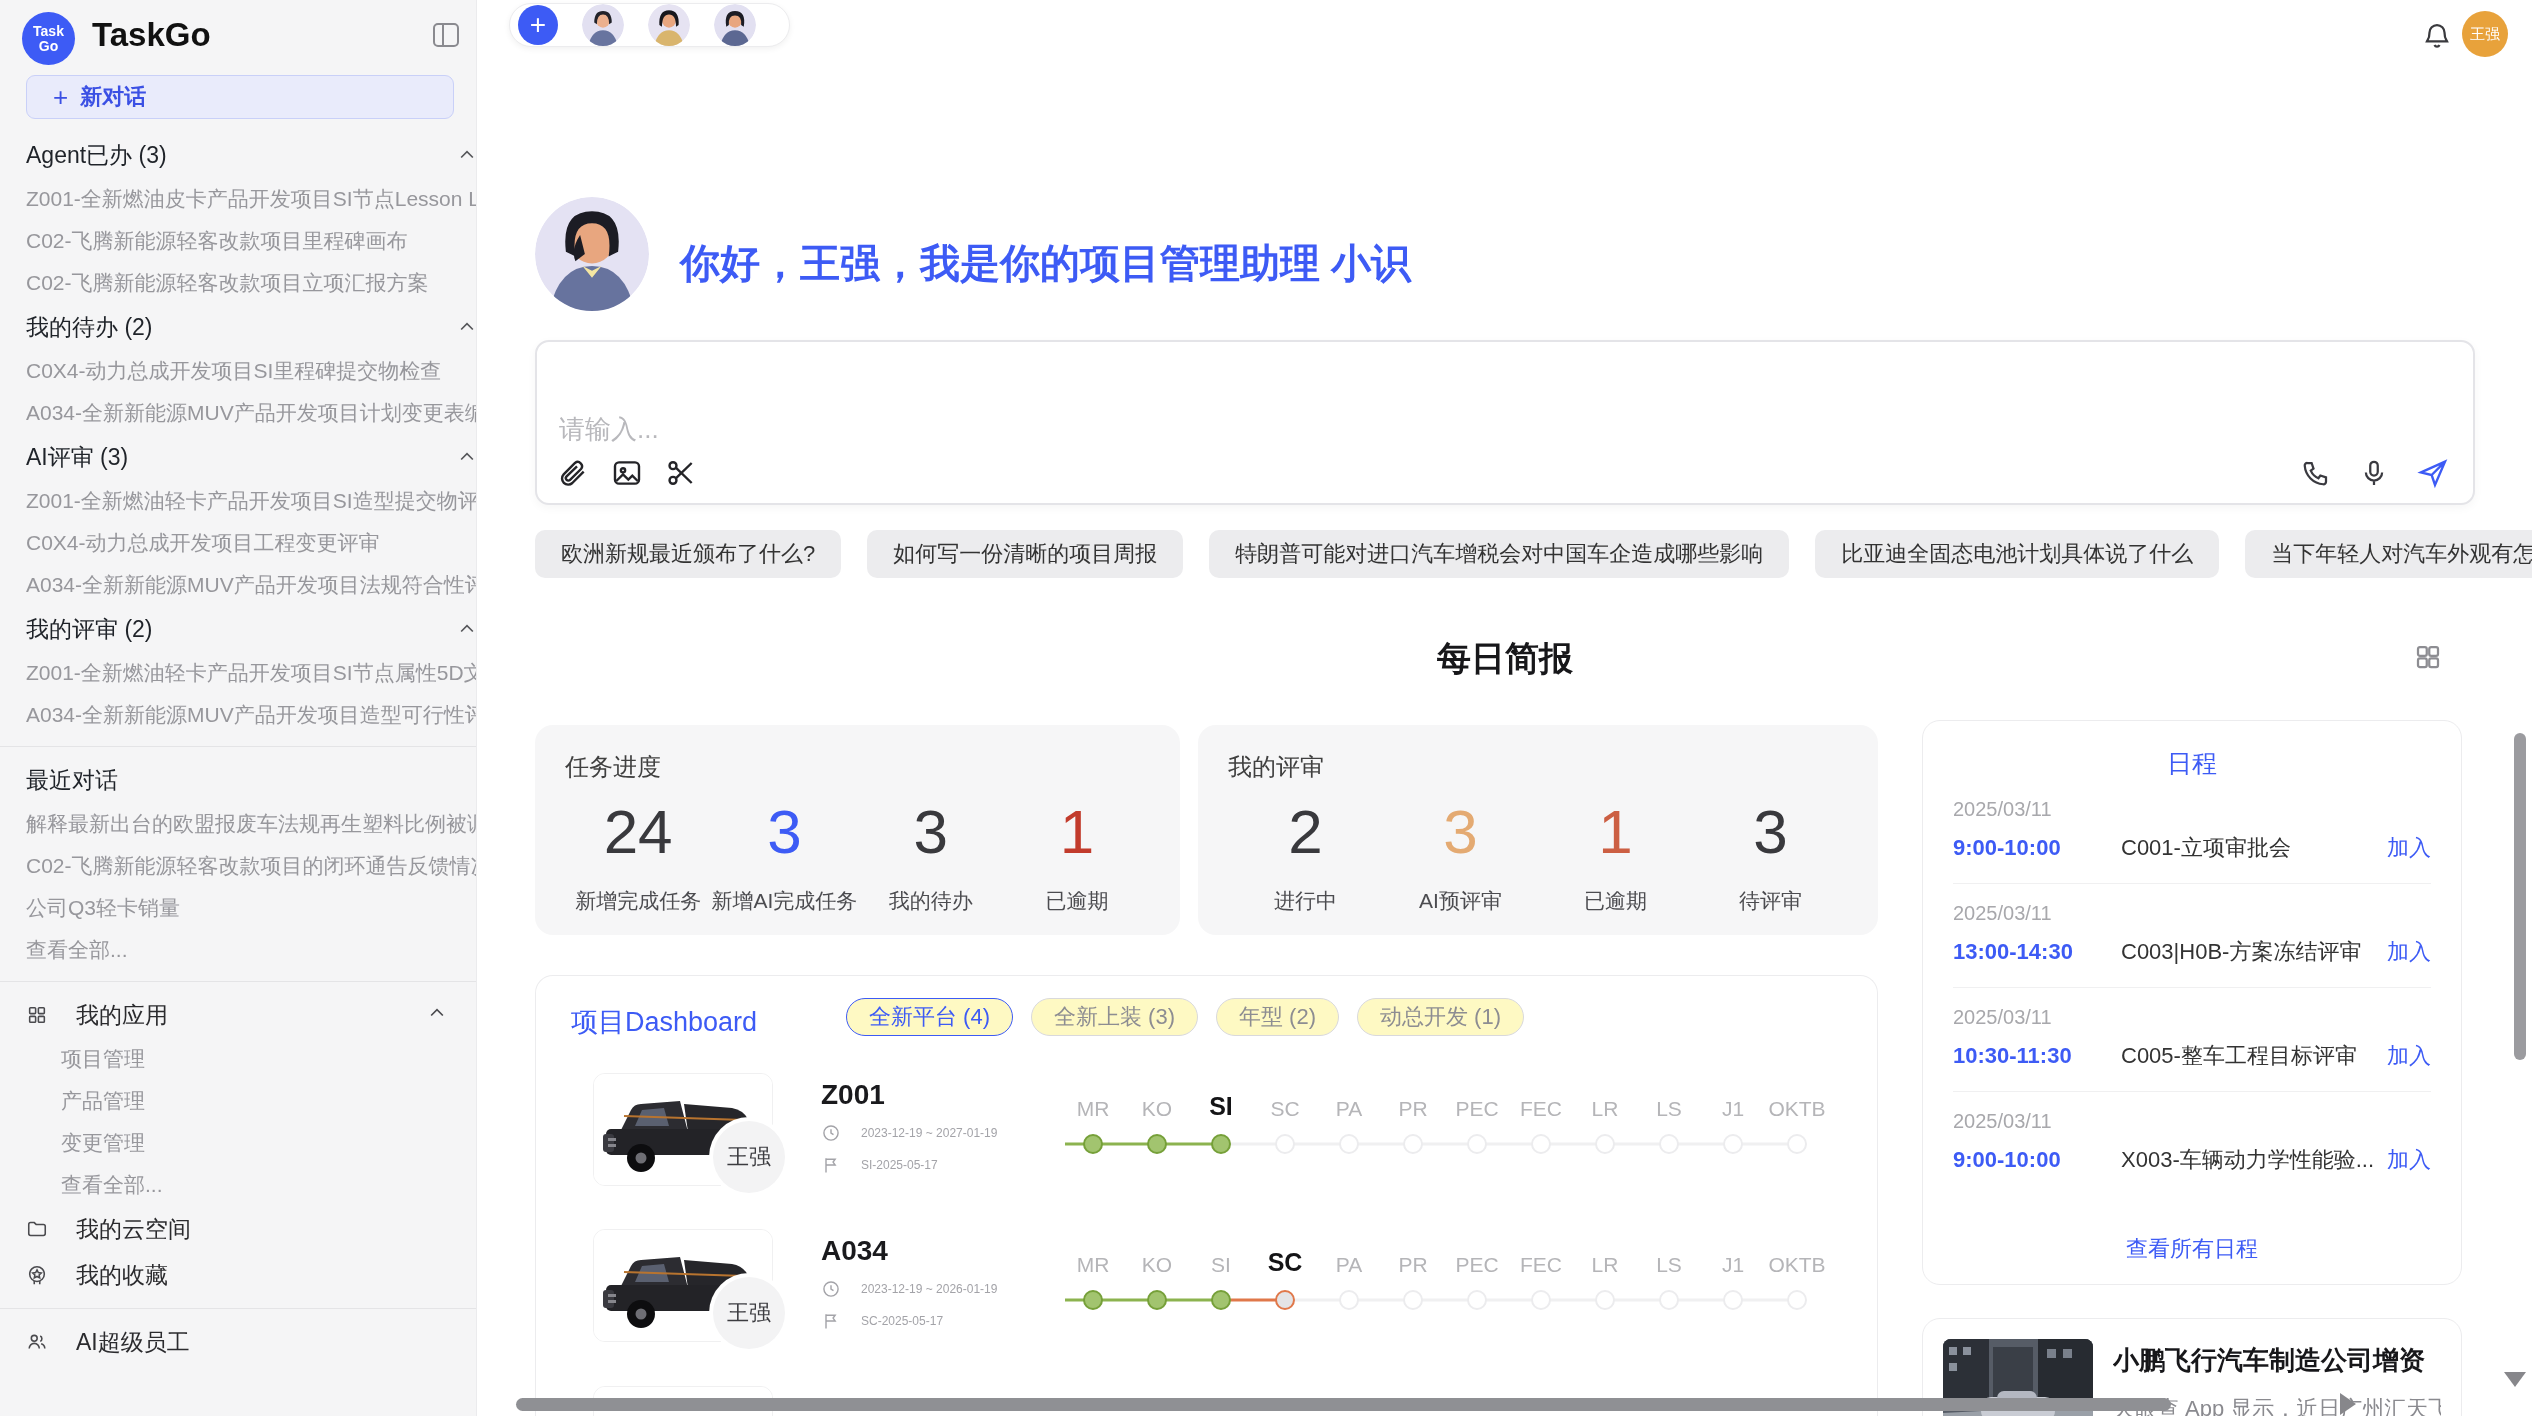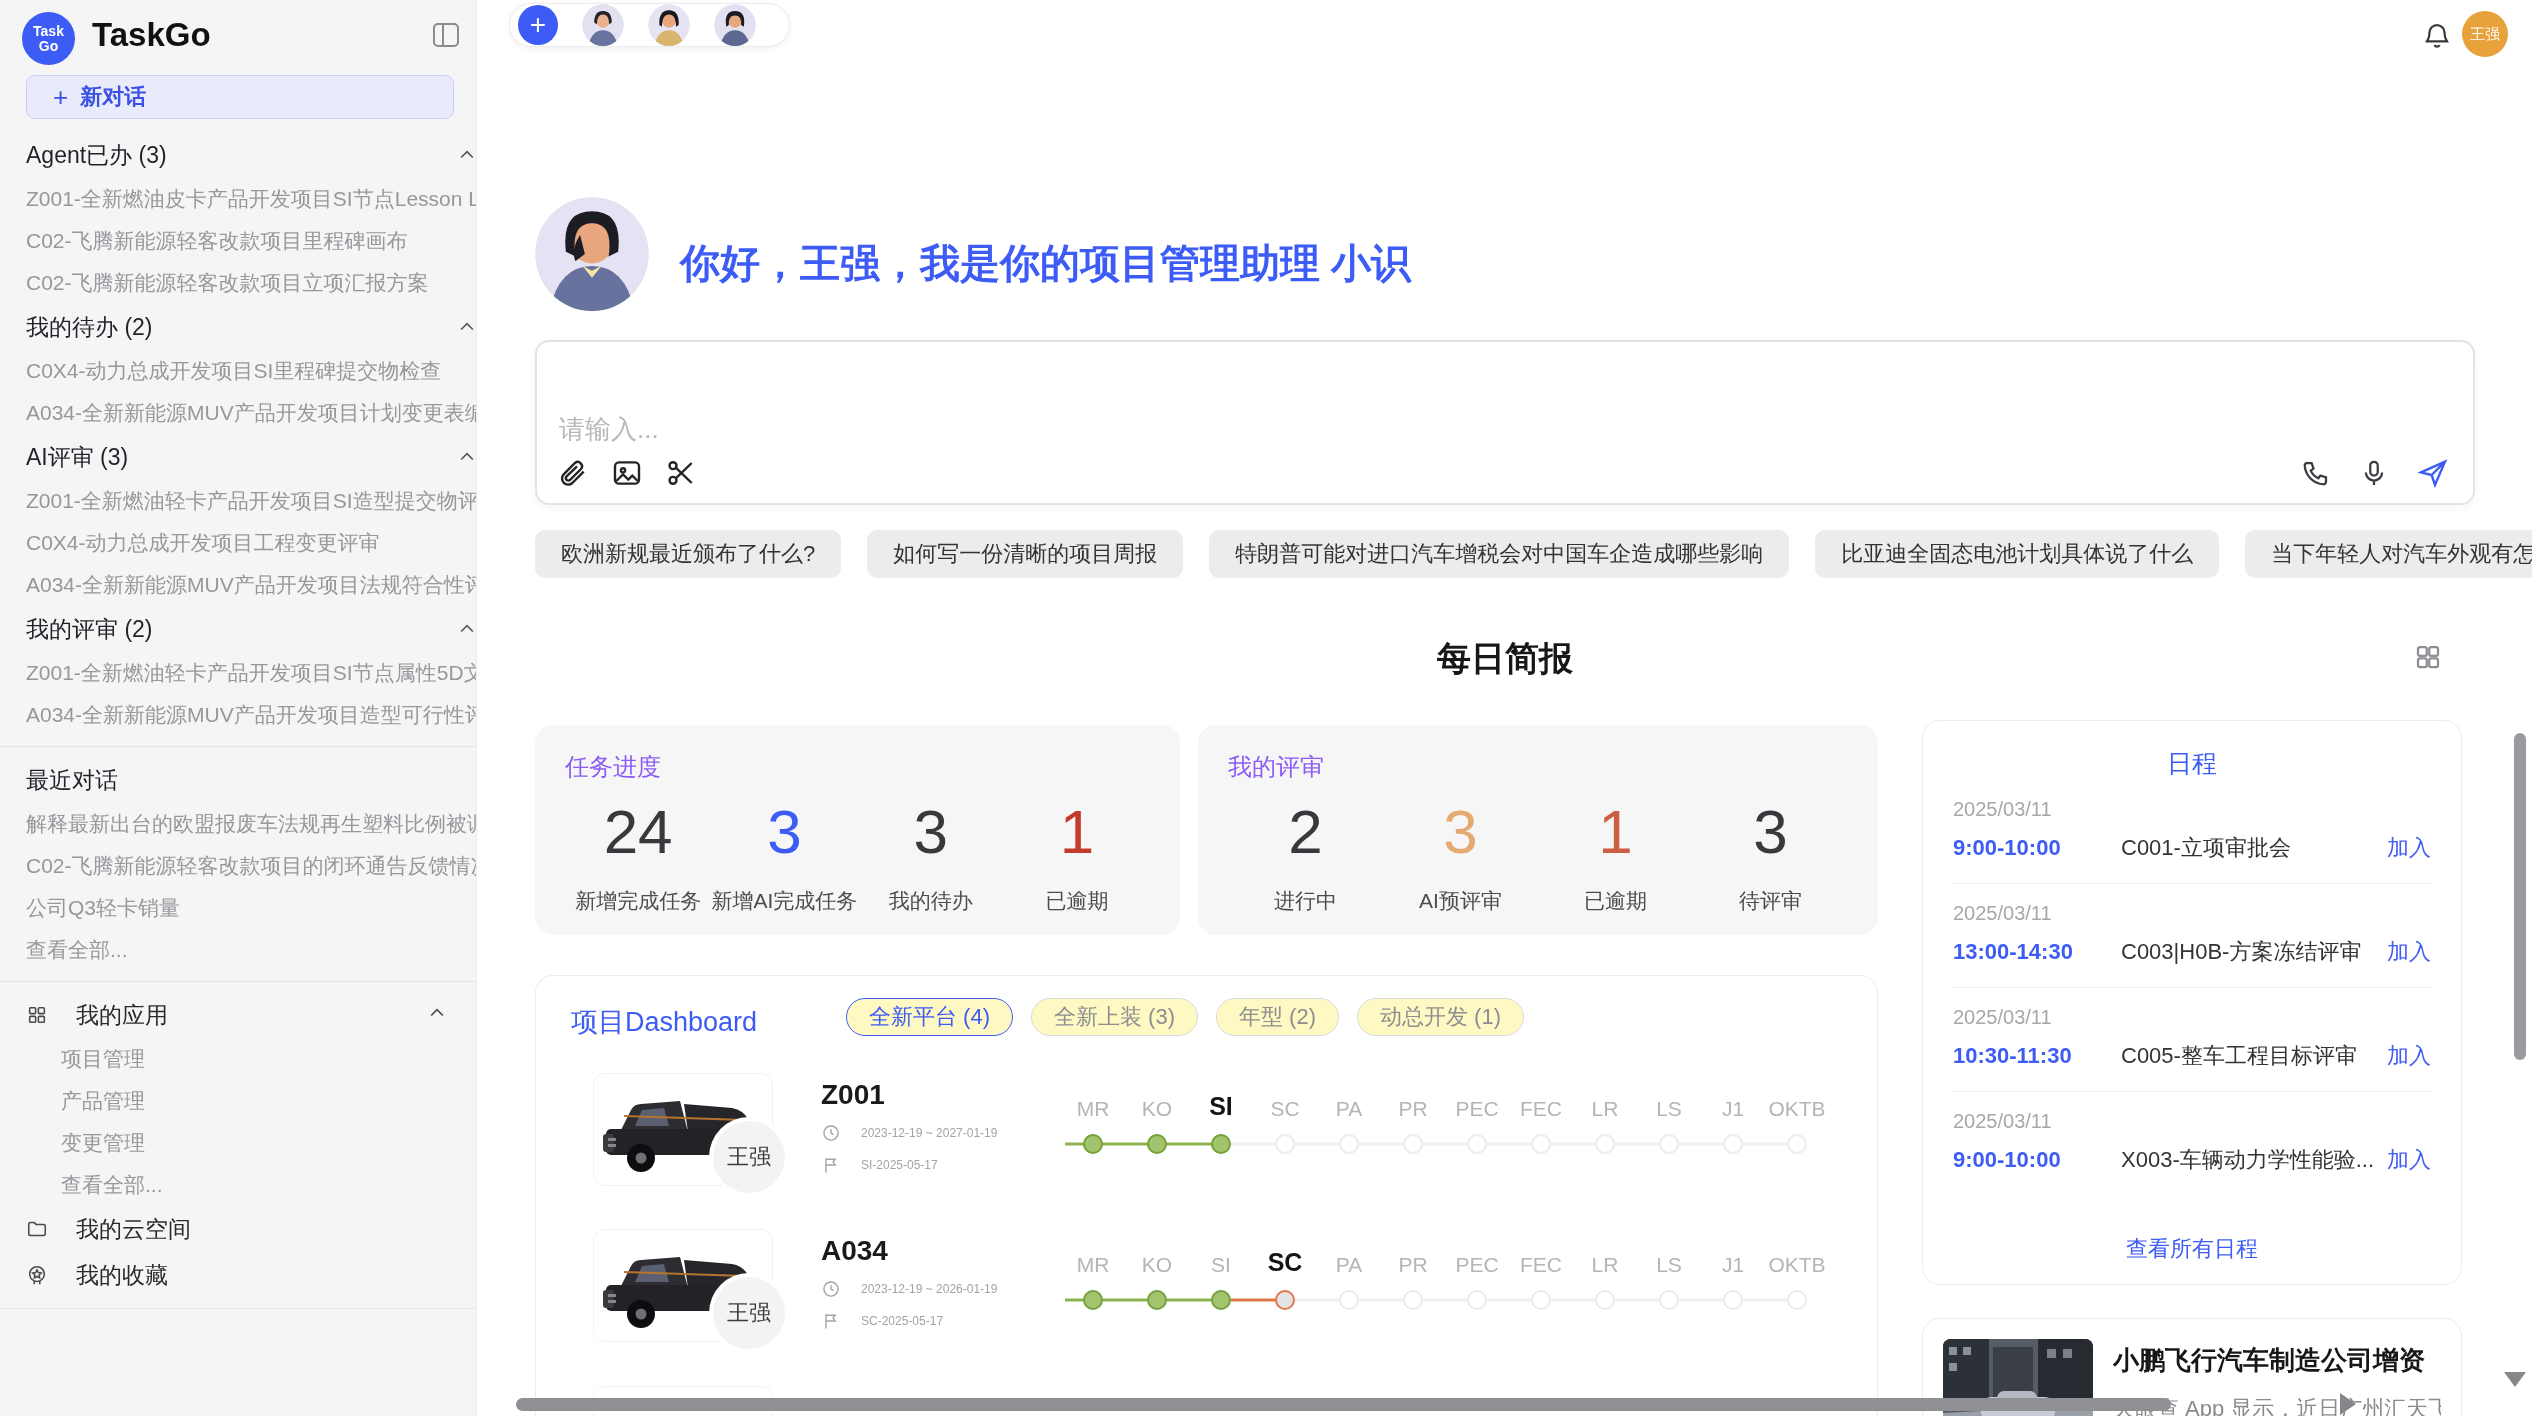--- a/index.html
+++ b/index.html
@@ -62,21 +62,21 @@
     padding:0 26px; font-size:22px; color:#333; white-space:nowrap; cursor:pointer; }
 
   
   .brief-row { position:absolute; left:535px; top:636px; width:1940px; height:42px; }
   .brief-title { width:100%; text-align:center; font-size:34px; font-weight:700; color:#17171a; }
   .brief-grid-icon { position:absolute; right:32px; top:6px; color:#8d8d92; cursor:pointer; }
 
   .stat-card { position:absolute; top:725px; height:210px; background:#f6f6f7; border-radius:18px; padding:26px 30px; }
   #stat-card-0 { left:535px; width:645px; }
   #stat-card-1 { left:1198px; width:680px; }
-  .stat-title { font-size:24px; color:#8b5cf6; }
+  .stat-title { font-size:24px; color:#404040; }
   .stat-grid { display:grid; grid-template-columns:repeat(4,1fr); margin-top:8px; }
   .stat-col { display:flex; flex-direction:column; align-items:center; }
   .stat-val { font-size:62px; font-weight:500; line-height:82px; color:#39393d; }
   .stat-val.blue { color:#3d5bf5; } .stat-val.red { color:#c23b2c; }
   .stat-val.orange { color:#e4aa72; } .stat-val.red2 { color:#cc5f43; }
   .stat-label { font-size:21px; color:#4c4c50; margin-top:14px; }
 
   
   .dash-card { position:absolute; left:535px; top:975px; width:1343px; height:441px; background:#fff;
     border:1px solid #ececee; border-radius:18px 18px 0 0; border-bottom:none; overflow:hidden; }
@@ -226,20 +226,27 @@
           <span>我的云空间</span>
         </div>
         <div class="iconrow">
           <svg width="22" height="22" viewBox="0 0 24 24" fill="none" stroke="currentColor" stroke-width="1.7">
             <circle cx="12" cy="11" r="8"></circle>
             <path d="M12 6.5 l1.4 2.9 3.2.4 -2.3 2.2 .6 3.1 -2.9-1.5 -2.9 1.5 .6-3.1 -2.3-2.2 3.2-.4 z M9 18.5 L9 22 M15 18.5 L15 22"></path>
           </svg>
           <span>我的收藏</span>
         </div>
         <div class="side-divider"></div>
+        <div class="iconrow">
+          <svg width="22" height="22" viewBox="0 0 24 24" fill="none" stroke="currentColor" stroke-width="1.7">
+            <circle cx="9" cy="8" r="3.2"></circle>
+            <path d="M3.5 19 a5.5 5.5 0 0 1 11 0 M15.5 5.5 a3.2 3.2 0 0 1 0 5.8 M16.5 13.8 a5.5 5.5 0 0 1 4 5.2"></path>
+          </svg>
+          <span>AI超级员工</span>
+        </div>
         <div class="iconrow"></div>
       </div>
   </div>
 
   <div class="top-pill">
     <div class="plus-btn">+</div>
     <div class="pill-avatar">
       <svg viewBox="0 0 48 48">
           <circle cx="24" cy="24" r="24" fill="#e2e0f1"></circle>
           <circle cx="24" cy="19" r="8" fill="#ecb08e"></circle>

